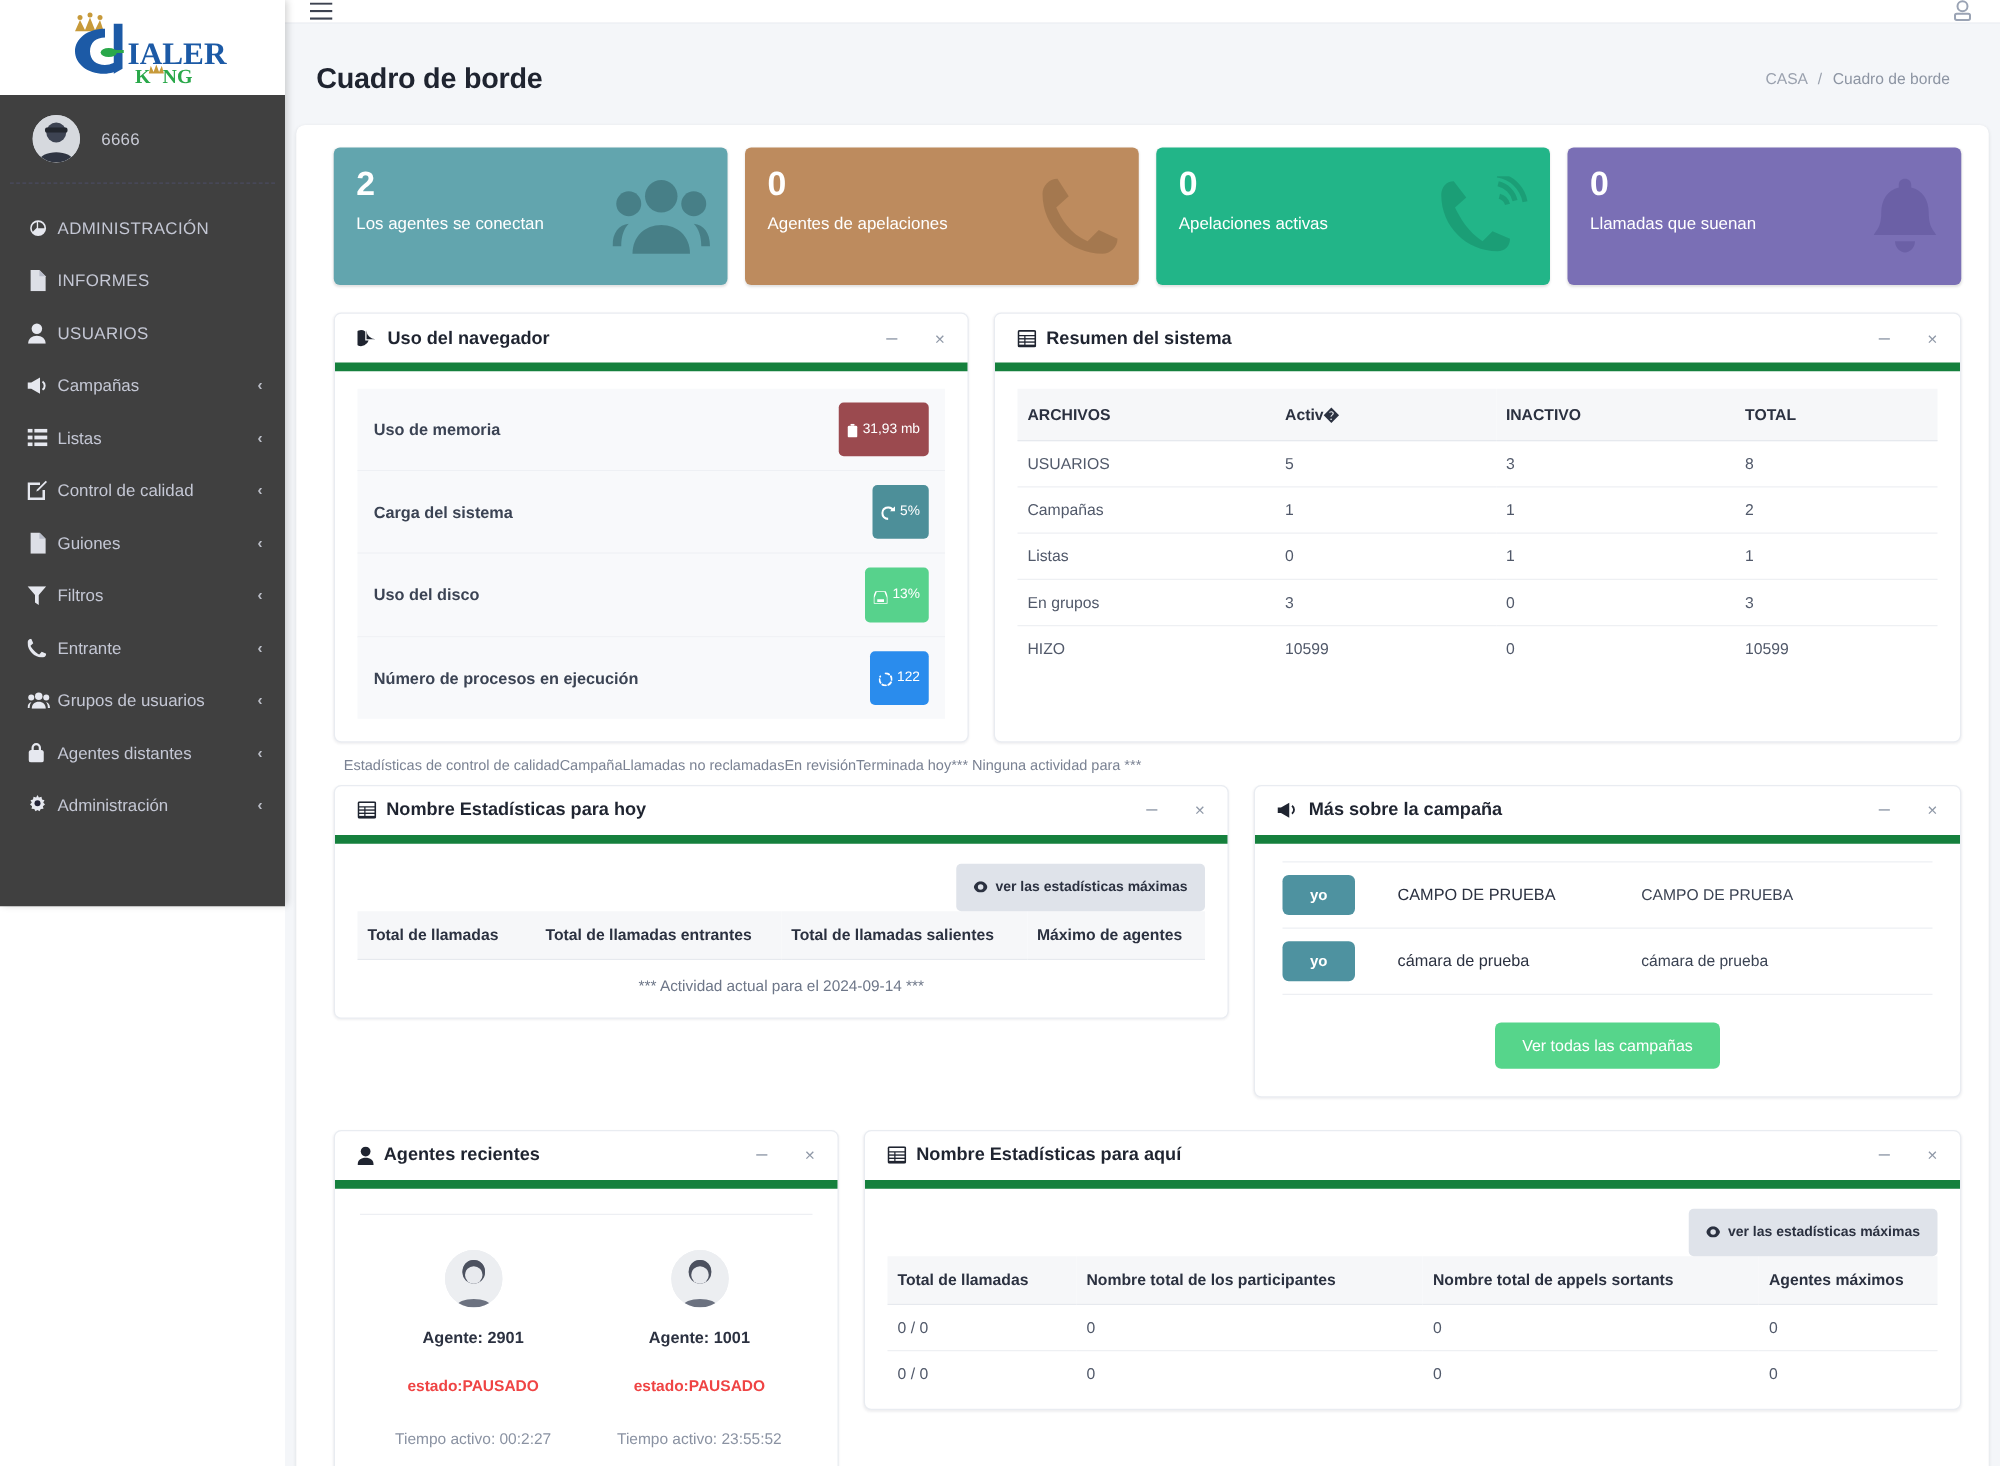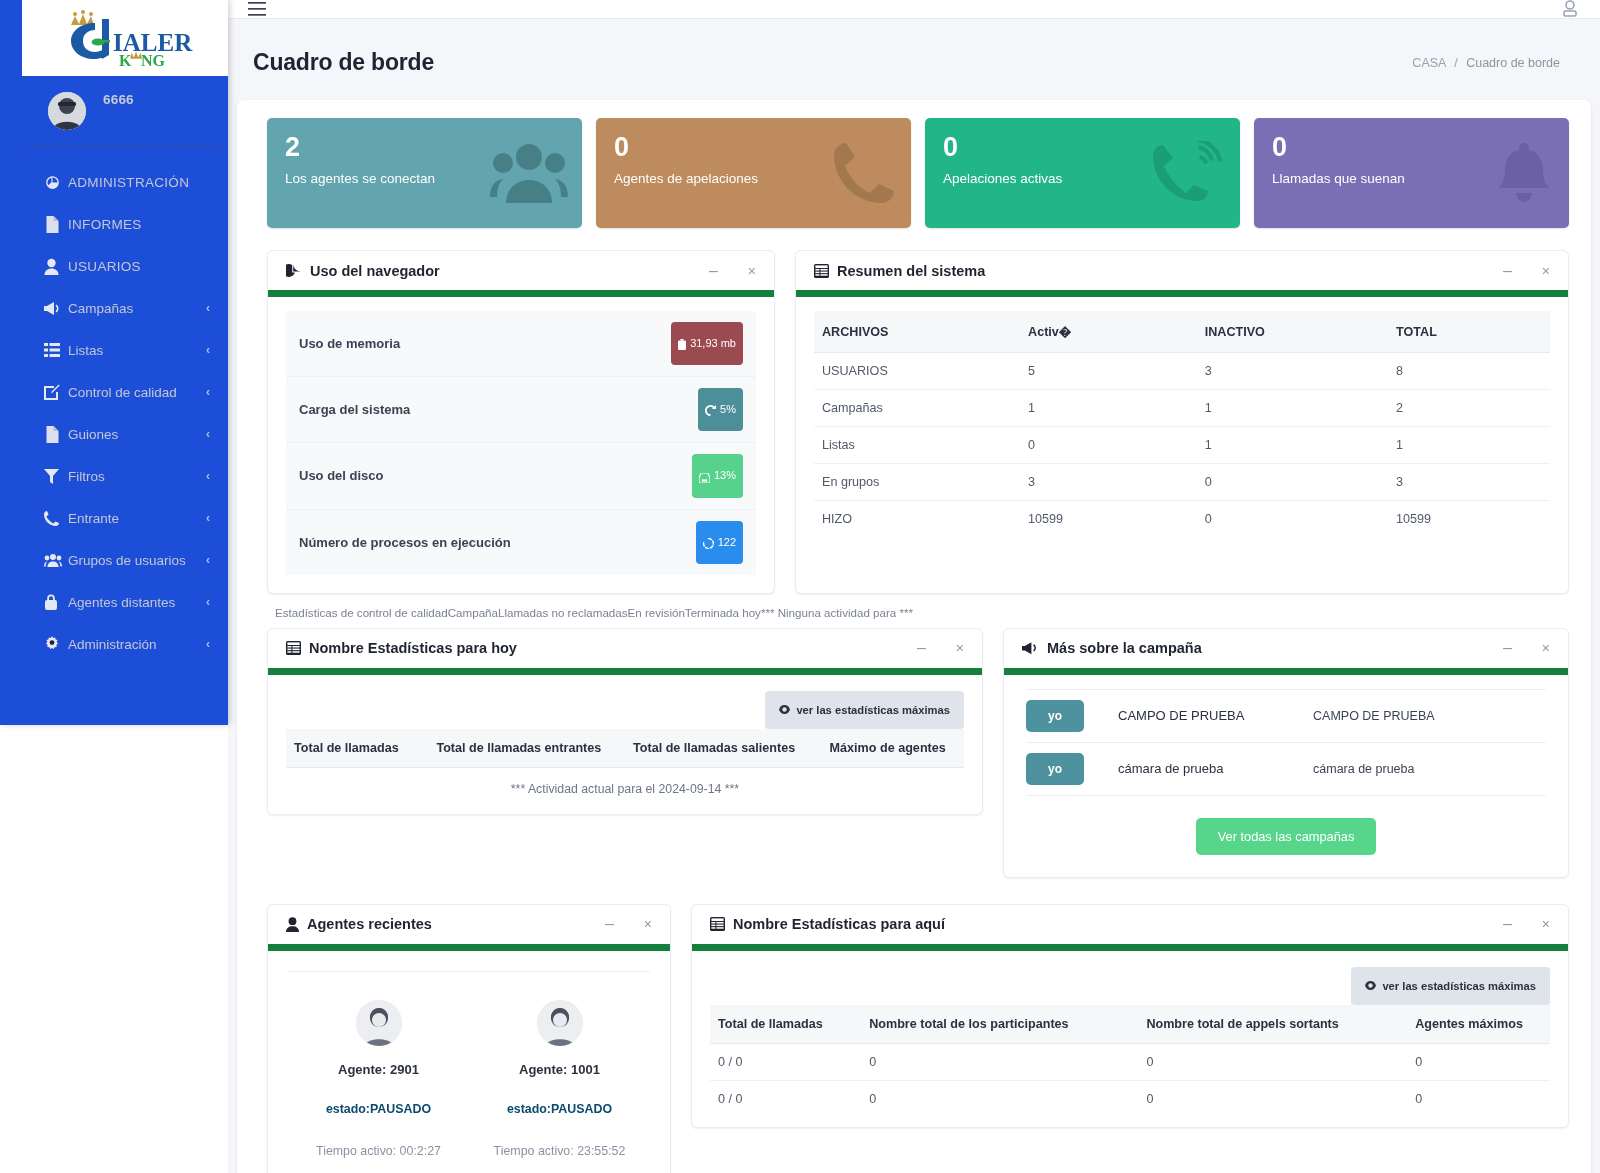--- a/index.html
+++ b/index.html
@@ -7,42 +7,40 @@
     width: 1600px; height: 1173px;
     font-family: "Liberation Sans", sans-serif;
     background: #ffffff;
     overflow: hidden;
   }
   .app { position: relative; width: 1600px; height: 1173px; display: flex; }
 
   
   .sidebar {
     width: 228px; min-width: 228px; height: 725px;
-    background: #1d4ed8;
+    background: #404040;
     position: relative;
     z-index: 5;
     box-shadow: 2px 0 6px rgba(0,0,0,.18);
-    padding-left: 22px;
   }
   .logo-box {
     height: 76px; background: #fff;
     display: flex; align-items: center; justify-content: center;
   }
   .logo {
     position: relative; width: 140px; height: 62px;
     display: flex; align-items: center; justify-content: center;
   }
   .logo svg { display:block; }
 
   .profile {
-    display: flex; 
+    display: flex; align-items: center;
     padding: 16px 0 16px 18px;
     border-bottom: 1px dashed #4a4b60;
     margin: 0 8px 0 8px;
-    font-weight: bold;
   }
   .avatar-sm {
     width: 38px; height: 38px; border-radius: 50%;
     background: #cfd3da; overflow: hidden; flex: 0 0 38px;
     display:flex;align-items:flex-end;justify-content:center;
   }
   .avatar-sm .face{ width:38px;height:38px;display:block; }
   .profile-name {
     color: #c9cbd6; font-size: 13.5px; margin-left: 17px; letter-spacing: .2px;
   }
@@ -179,21 +177,21 @@
   }
 
   
   .agents-grid { display:flex; padding-top: 6px; border-top:1px solid #edeff3; margin-top:4px; }
   .agent { flex:1 1 0; text-align:center; padding-top: 22px; }
   .agent .av {
     width:46px;height:46px;border-radius:50%;background:#e9ebef;margin:0 auto 16px;
     overflow:hidden;display:block;
   }
   .agent .nm { font-size:13px; font-weight:700; color:#2b3140; }
-  .agent .st { font-size:12.4px; font-weight:700; color:#0c4a6e; margin-top:25px; }
+  .agent .st { font-size:12.4px; font-weight:700; color:#ef4444; margin-top:25px; }
   .agent .tm { font-size:12.4px; color:#8a92a2; margin-top:28px; }
 </style>
 </head>
 <body>
 
 <div class="app">
 
   <aside class="sidebar">
     <div class="logo-box">
       <div class="logo">

